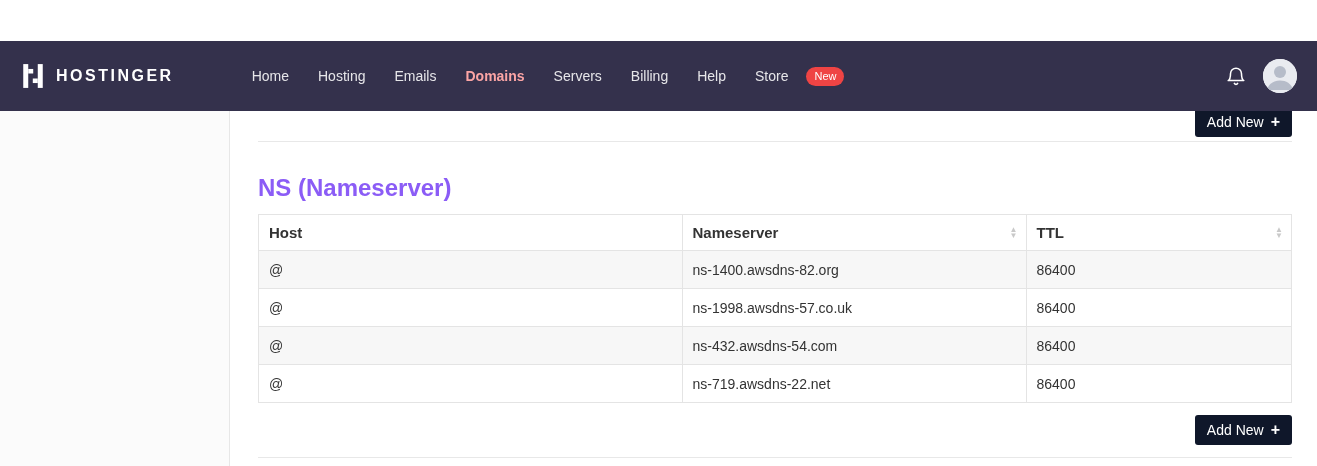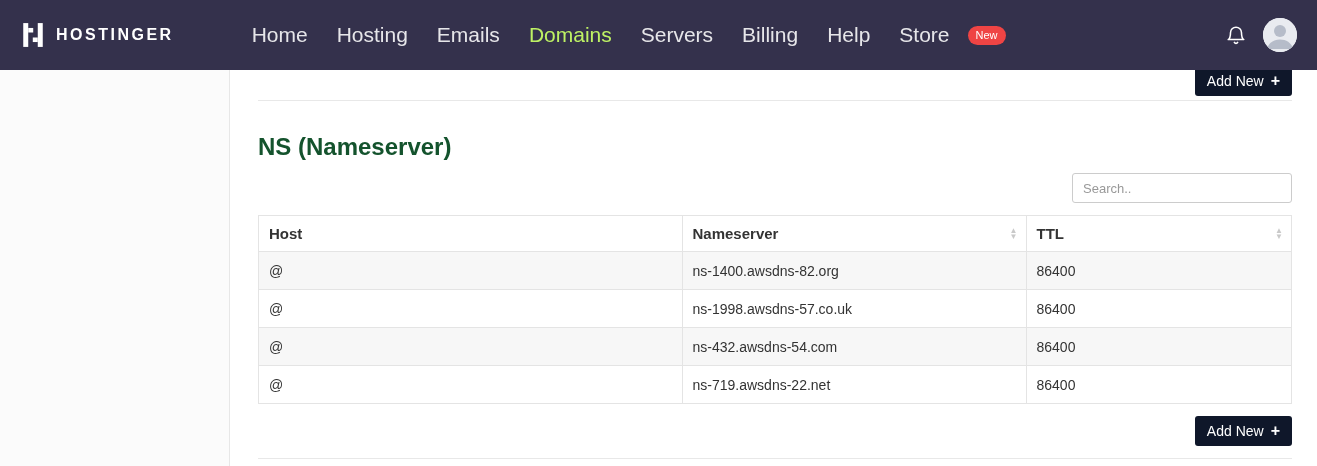--- a/index.html
+++ b/index.html
@@ -15,42 +15,43 @@
 
   
   .navbar {
     height: 70px;
     background: #34314c;
     display: flex;
     align-items: center;
     padding: 6px 20px;
     position: relative;
     z-index: 10;
+    margin-top: 41px;
   }
   .brand { display: flex; align-items: center; gap: 10px; cursor: pointer; }
   .brand-text {
     color: #ffffff;
     font-weight: 700;
     font-size: 16px;
     letter-spacing: 2.5px;
   }
   .main-nav {
     display: flex;
     align-items: center;
     gap: 29px;
     margin-left: 78px;
   }
   .main-nav a {
     color: rgba(255,255,255,0.88);
-    font-size: 21px;
+    font-size: 14px;
     text-decoration: none;
     cursor: pointer;
     white-space: nowrap;
   }
-  .main-nav a.active { color: #bef264; font-weight: 400; }
+  .main-nav a.active { color: #fca5a5; font-weight: 700; }
   .store-wrap { display: flex; align-items: center; gap: 18px; }
   .badge-new {
     background: #ef4444;
     color: #ffffff;
     font-size: 11px;
     line-height: 1;
     padding: 4px 8px;
     border-radius: 10px;
   }
   .nav-right { margin-left: auto; display: flex; align-items: center; gap: 16px; }
@@ -99,21 +100,21 @@
   .divider {
     border: none;
     border-top: 1px solid #e8e8e8;
     margin: 4px 0 0 0;
   }
   .divider.bottom { margin-top: 12px; }
 
   .section-title {
     font-size: 24px;
     font-weight: 700;
-    color: #14532d;
+    color: #8b5cf6;
     margin: 32px 0 0 0;
     line-height: 28px;
   }
 
   .search-row { display: flex; justify-content: flex-end; margin-top: 12px; }
   .search-input {
     width: 220px;
     height: 30px;
     border: 1px solid #cccccc;
     border-radius: 3px;
@@ -227,23 +228,20 @@
       <button class="btn-add">
         <span>Add New</span>
         <span class="plus-icon">+</span>
       </button>
     </div>
 
     <hr class="divider">
 
     <h1 class="section-title">NS (Nameserver)</h1>
 
-    <div class="search-row">
-      <input class="search-input" type="text" placeholder="Search.." style="">
-    </div>
 
     <table class="ns-table">
       <thead>
         <tr>
           <th class="col-host">
             <span>Host</span>
           </th>
           <th class="col-ns">
             <span>Nameserver</span>
             <span class="sorter">

